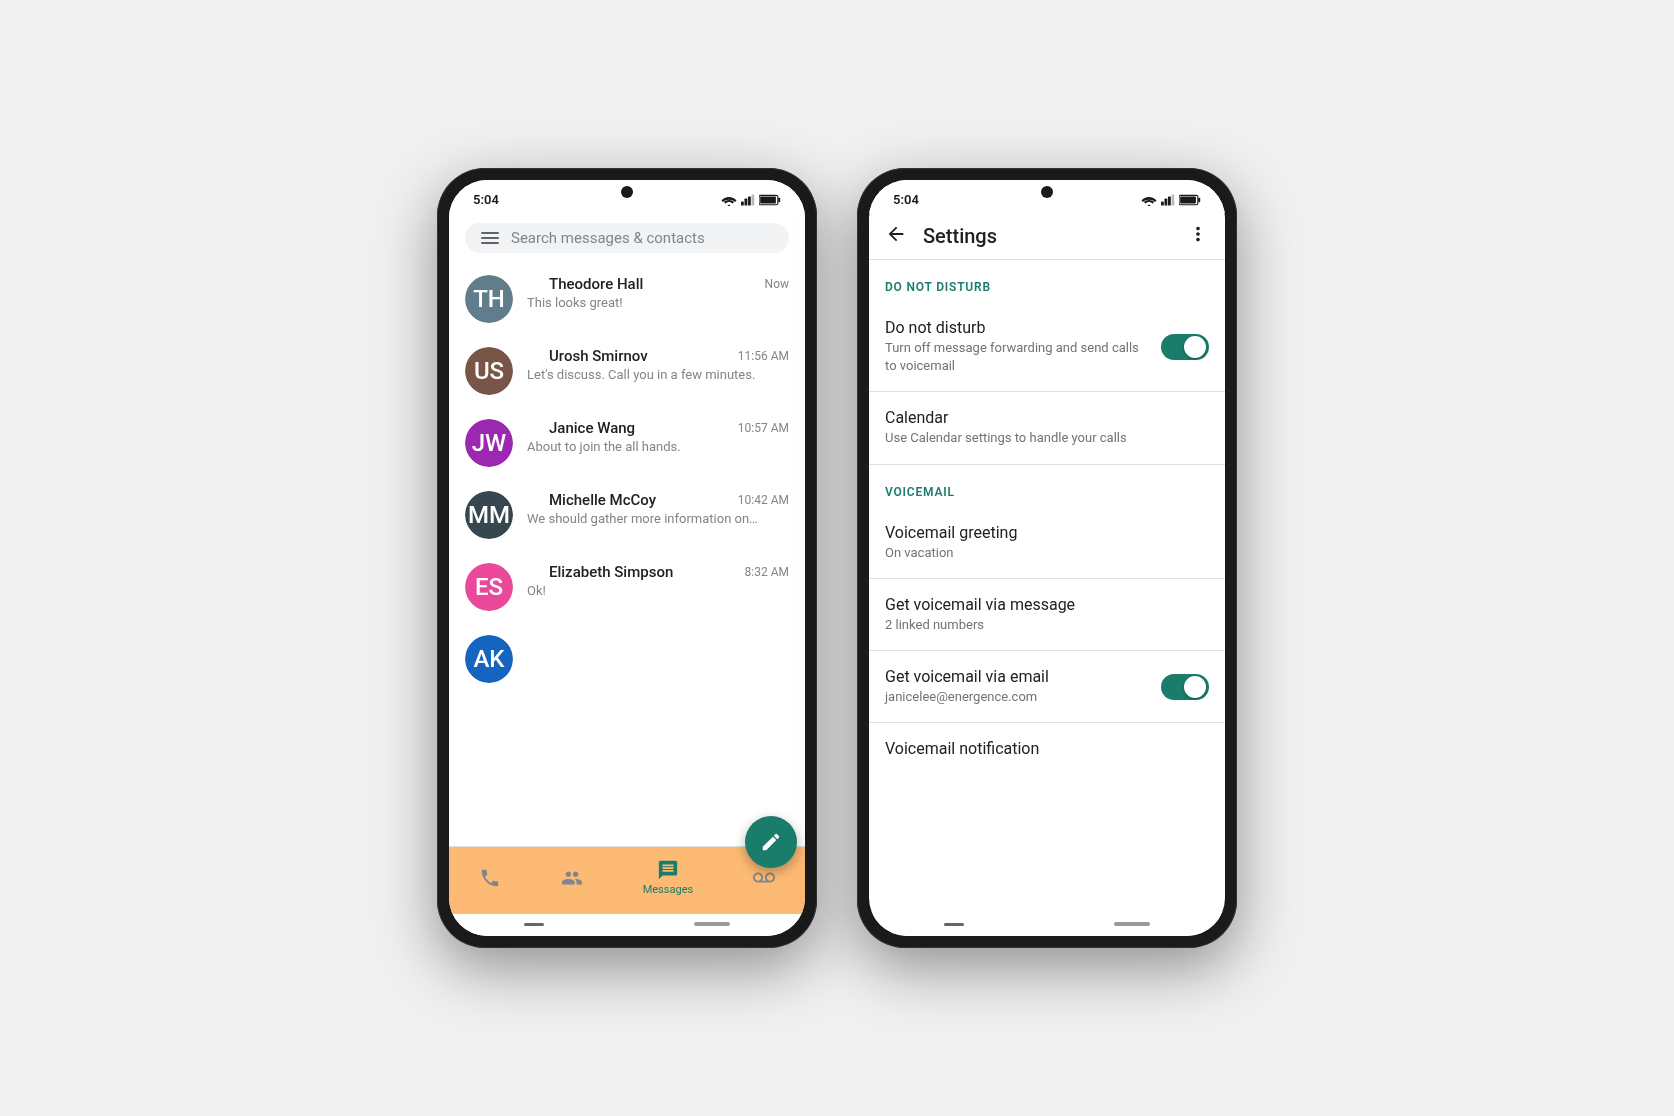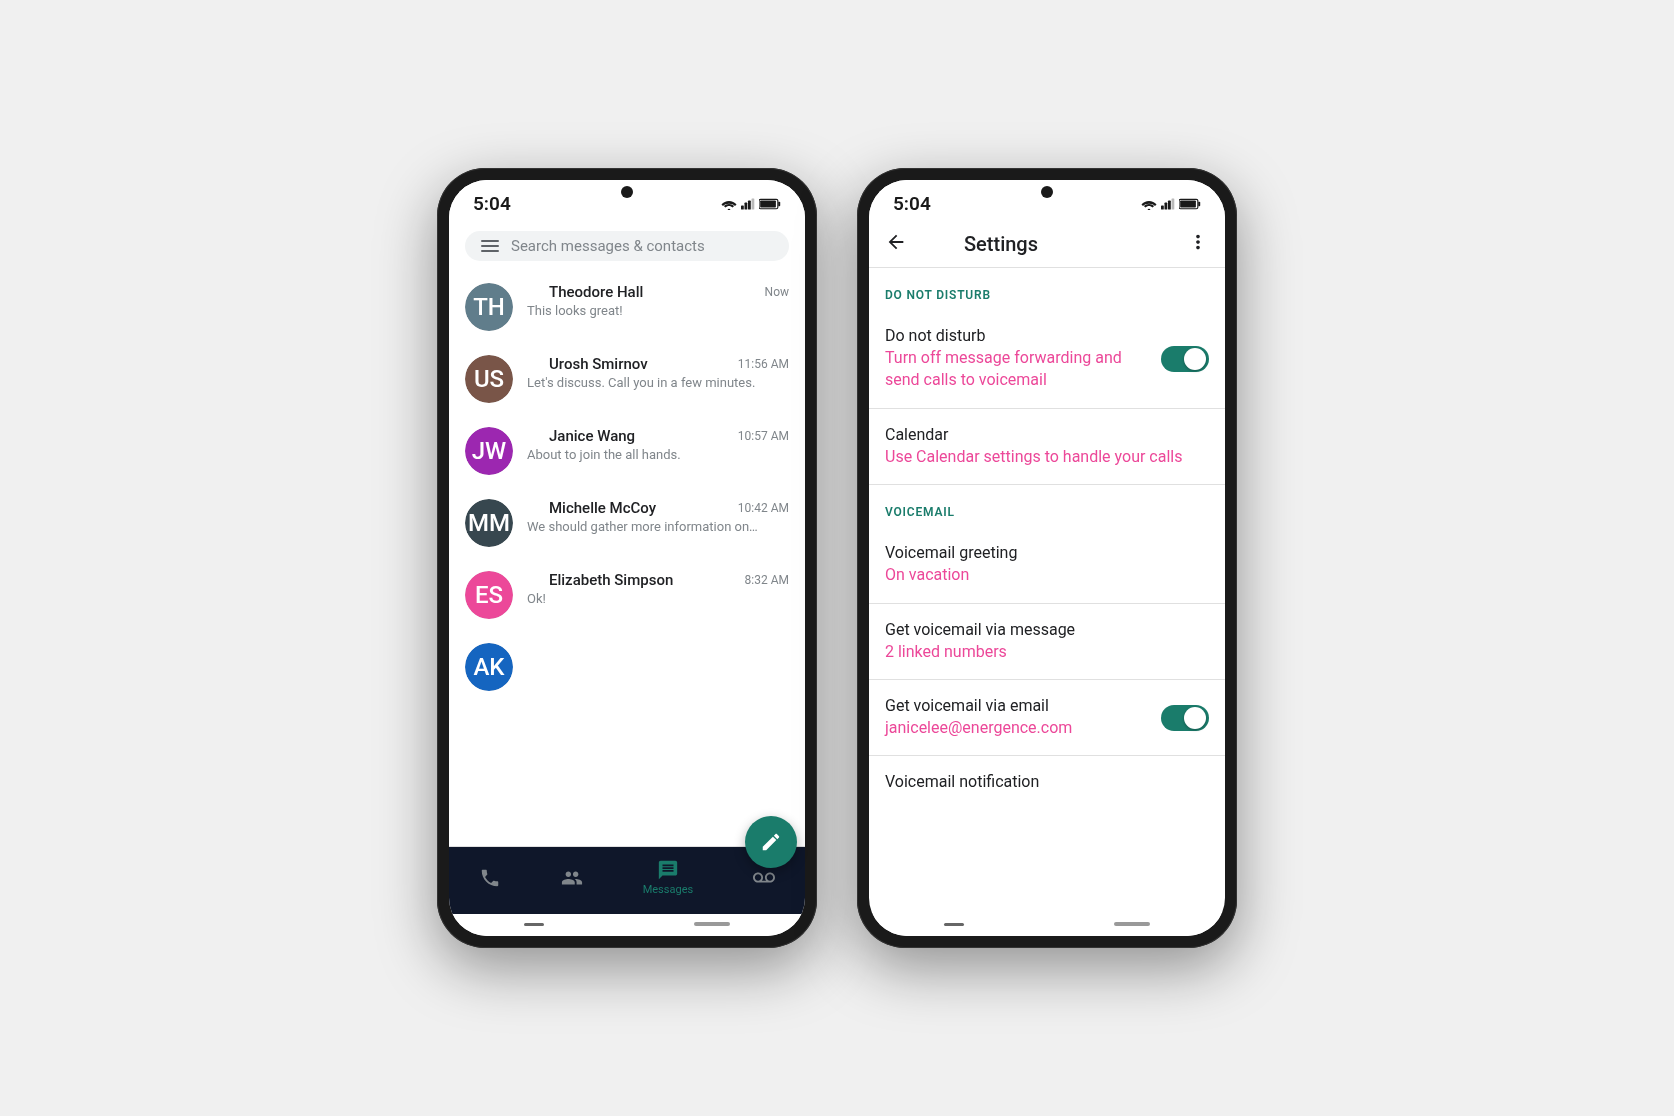--- a/index.html
+++ b/index.html
@@ -39,21 +39,21 @@
     
     .status-bar {
       display: flex;
       justify-content: space-between;
       align-items: center;
       padding: 12px 24px 6px;
       background: #fff;
     }
 
     .status-time {
-      font-size: 19px;
+      font-size: 13px;
       font-weight: 600;
       color: #1a1a1a;
     }
 
     .status-icons {
       display: flex;
       align-items: center;
       gap: 4px;
     }
 
@@ -185,21 +185,21 @@
       margin-top: 2px;
     }
 
     
     .bottom-nav {
       display: flex;
       justify-content: space-around;
       align-items: center;
       padding: 8px 0 14px;
       border-top: 1px solid #e0e0e0;
-      background: #0f172a;
+      background: #fdba74;
     }
 
     .nav-item {
       display: flex;
       flex-direction: column;
       align-items: center;
       gap: 2px;
       padding: 4px 16px;
       cursor: pointer;
     }
@@ -258,21 +258,20 @@
       padding: 10px 16px;
       gap: 16px;
       border-bottom: 1px solid #e0e0e0;
     }
 
     .settings-title {
       font-size: 20px;
       font-weight: 500;
       color: #202124;
       flex: 1;
-      margin-left: 41px;
     }
 
     .settings-content {
       flex: 1;
       overflow-y: auto;
     }
 
     .settings-section-header {
       padding: 20px 16px 8px;
       font-size: 12px;
@@ -299,22 +298,22 @@
       flex: 1;
     }
 
     .settings-item-title {
       font-size: 16px;
       color: #202124;
       font-weight: 400;
     }
 
     .settings-item-subtitle {
-      font-size: 16px;
-      color: #ec4899;
+      font-size: 13px;
+      color: #737373;
       margin-top: 2px;
       line-height: 1.4;
     }
 
     
     .toggle {
       width: 48px;
       height: 26px;
       border-radius: 13px;
       position: relative;

